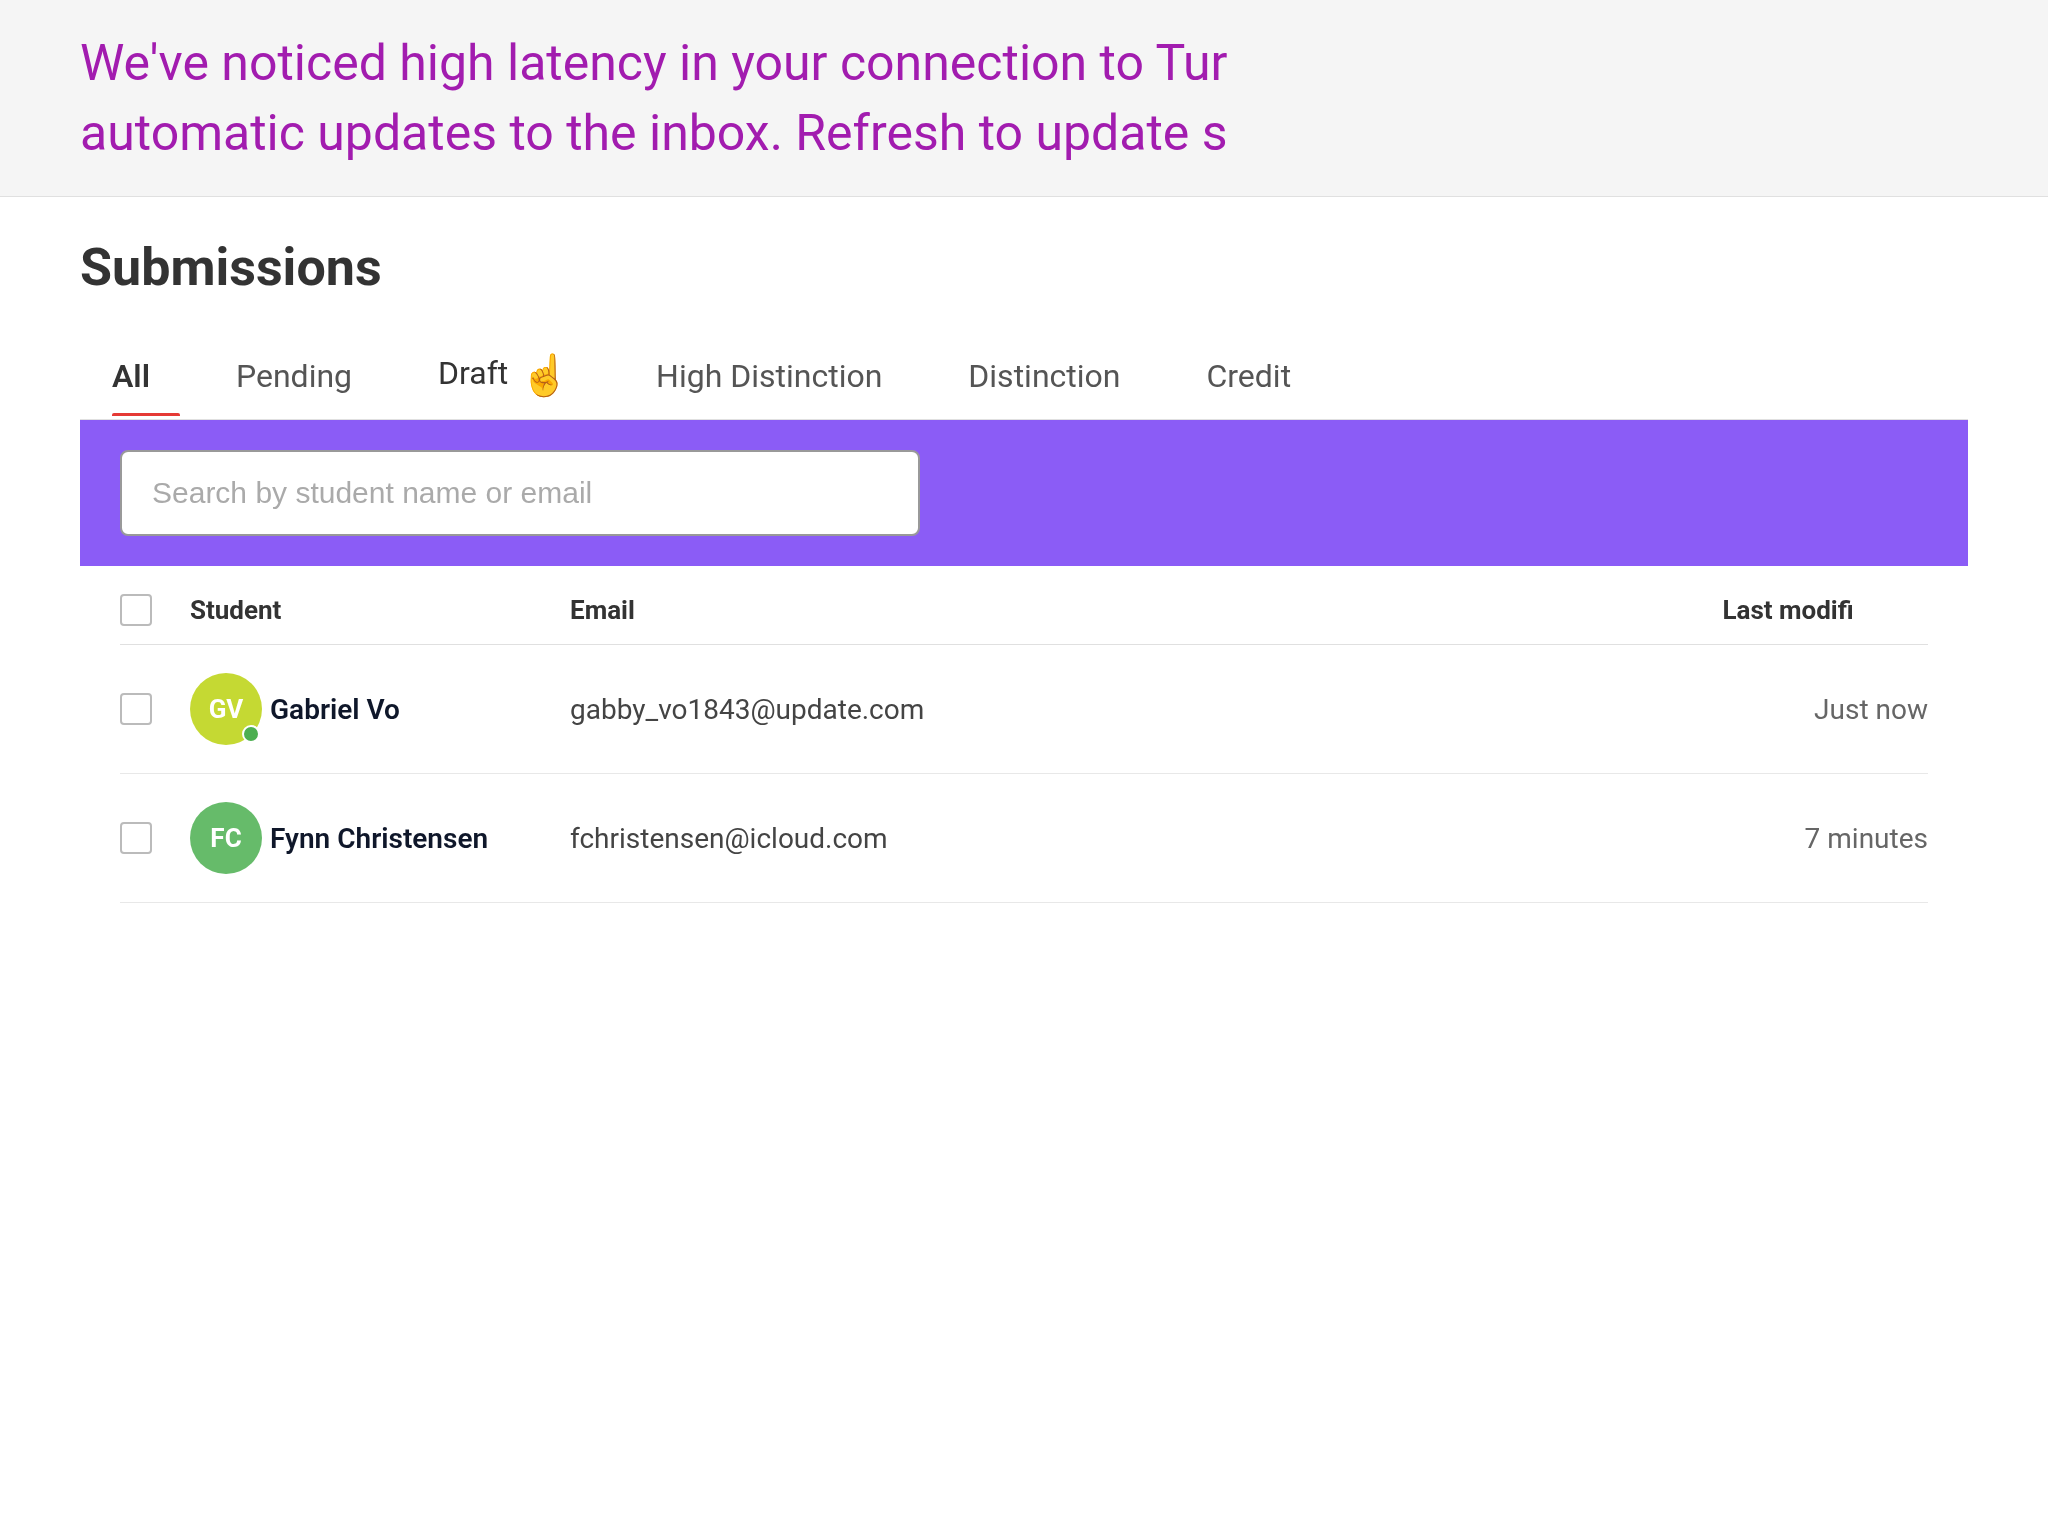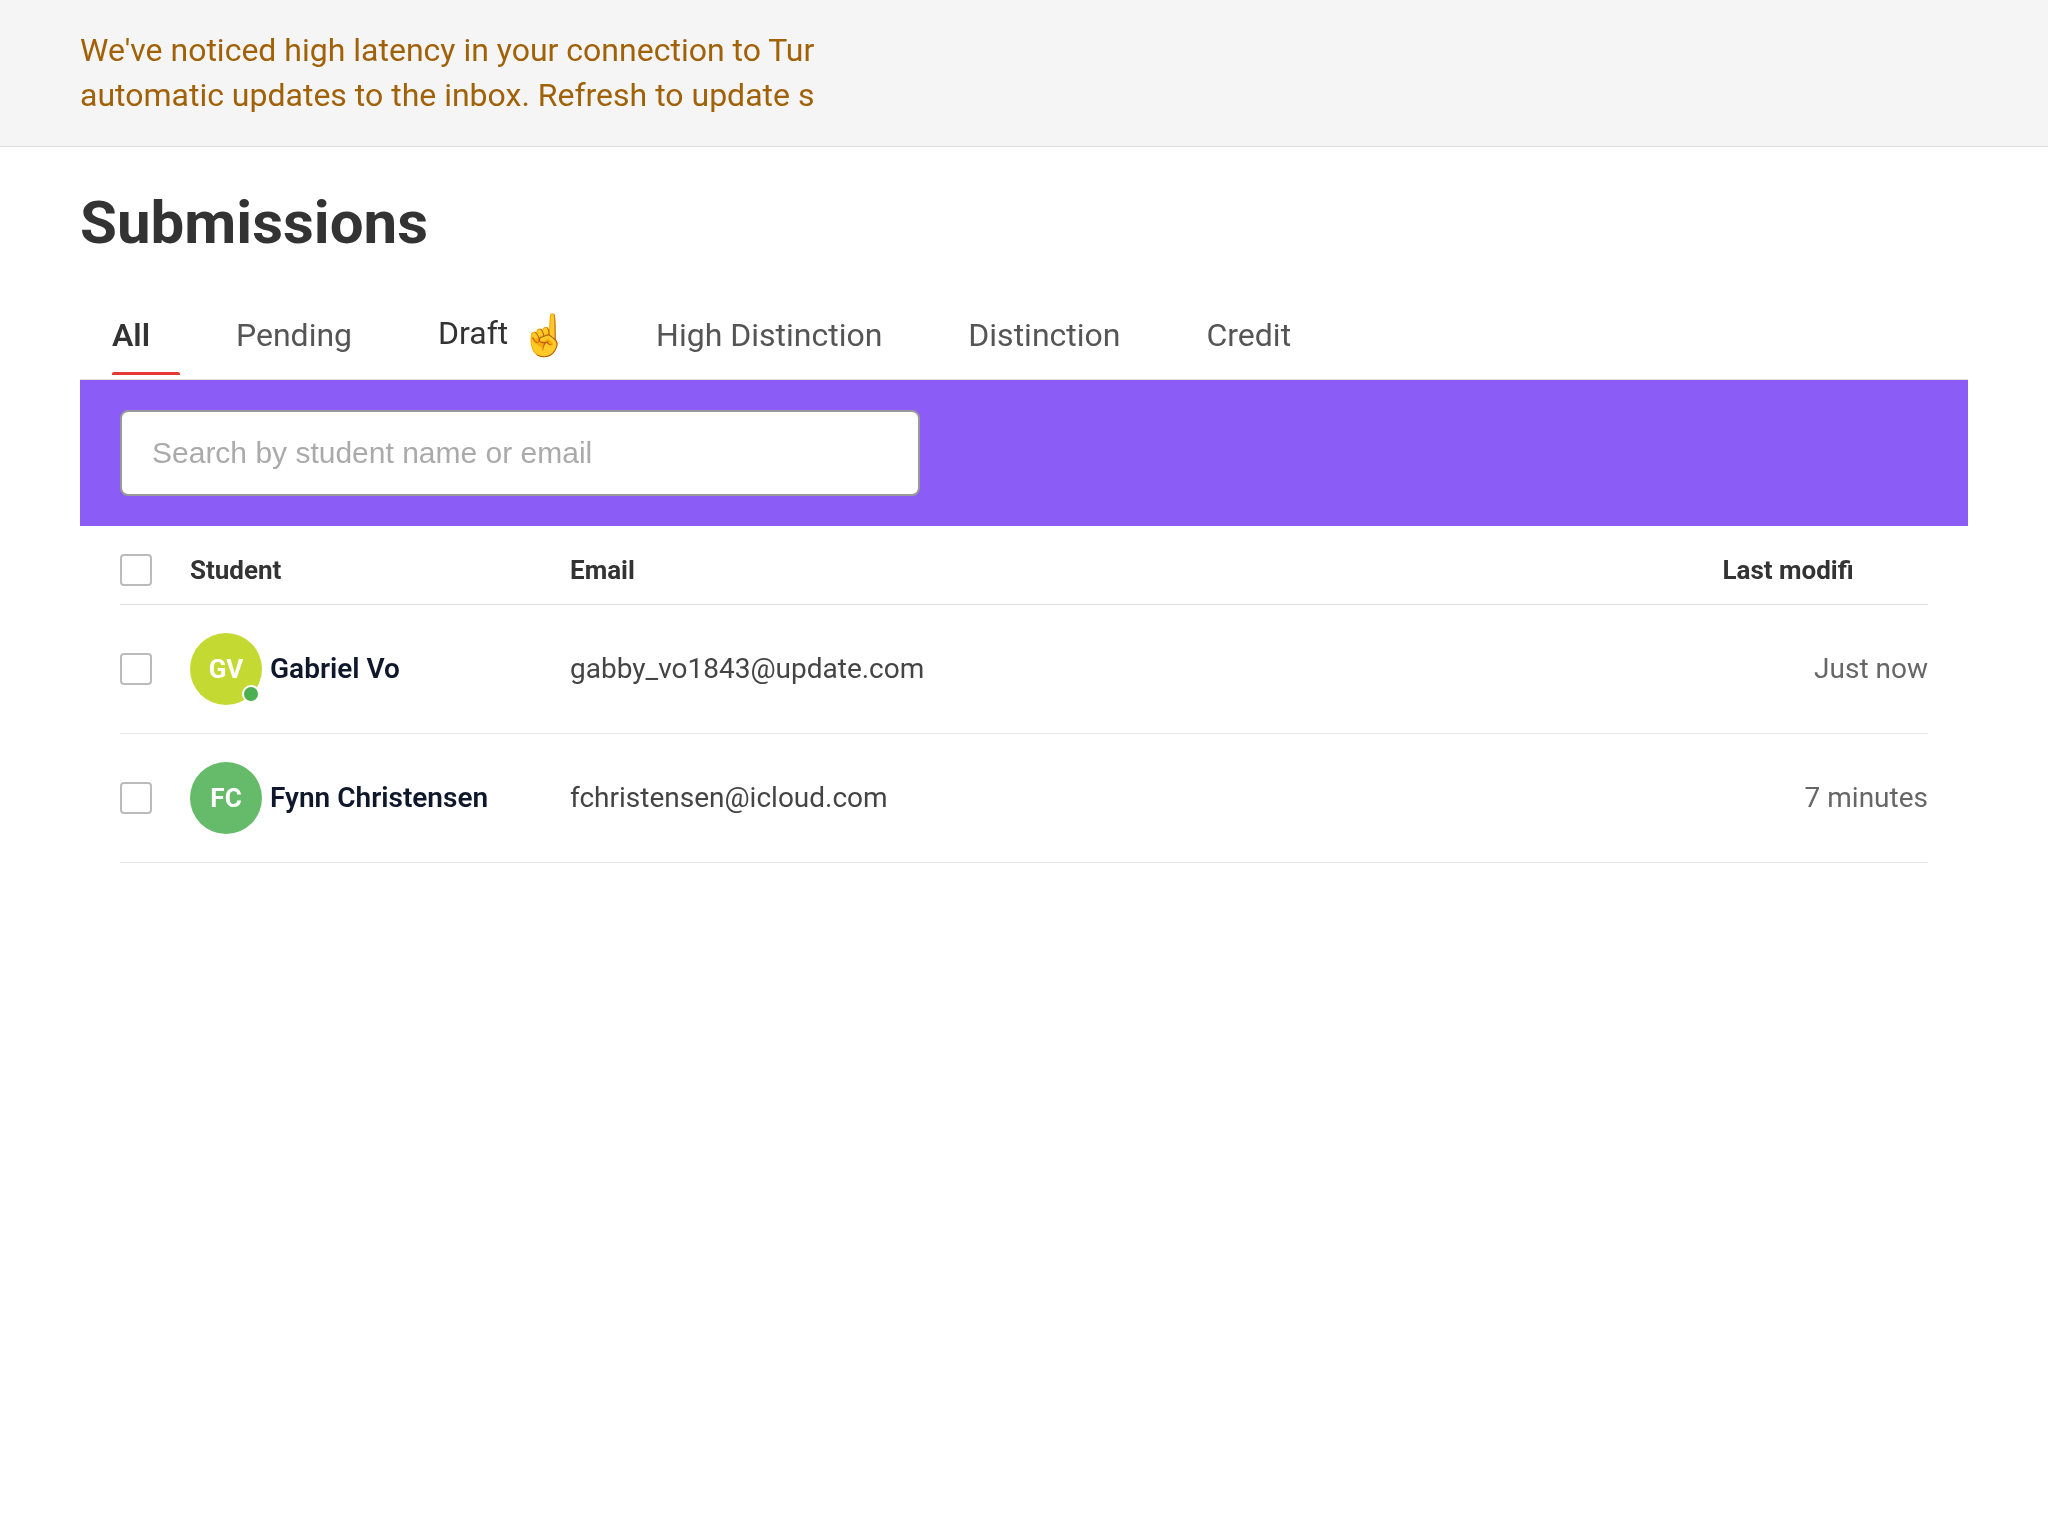--- a/index.html
+++ b/index.html
@@ -15,31 +15,31 @@
       overflow-x: hidden;
     }
 
     .notice-banner {
       background: #f5f5f5;
       padding: 28px 80px;
       border-bottom: 1px solid #e0e0e0;
     }
 
     .notice-banner p {
-      font-size: 32px;
-      color: #a16207;
+      font-size: 50px;
+      color: #a21caf;
       line-height: 1.4;
     }
 
     .main-content {
       padding: 40px 80px 0 80px;
     }
 
     .page-title {
-      font-size: 60px;
+      font-size: 52px;
       font-weight: 700;
       color: #333;
       margin-bottom: 36px;
     }
 
     .tabs-container {
       display: flex;
       align-items: center;
       border-bottom: 1px solid #e0e0e0;
       gap: 0;

